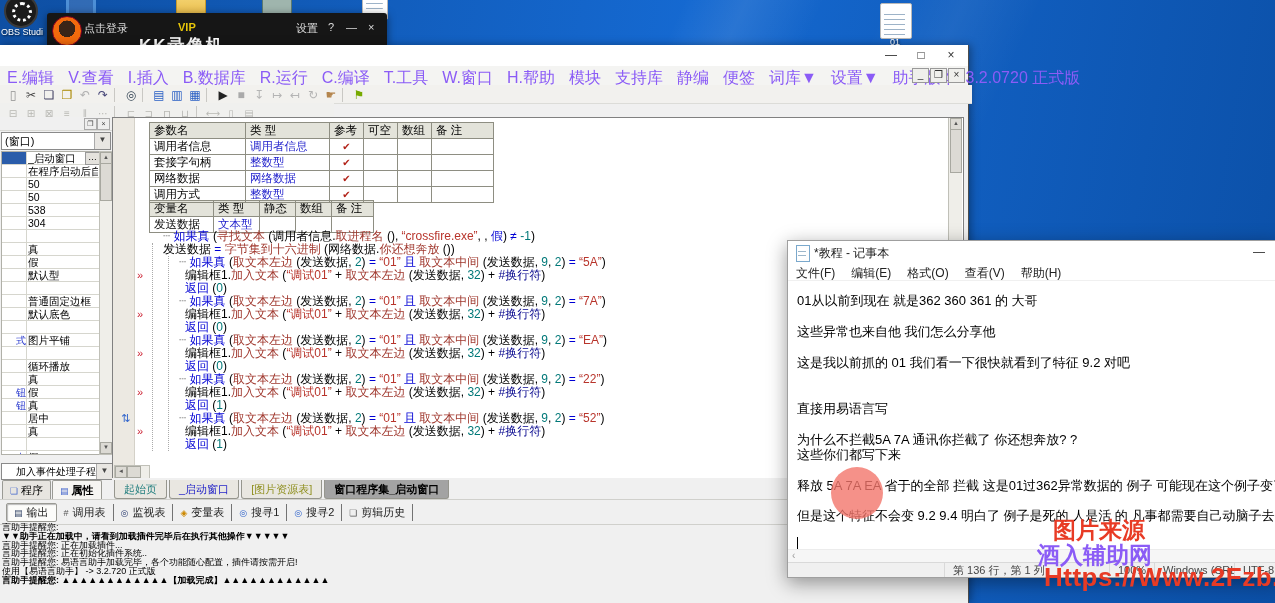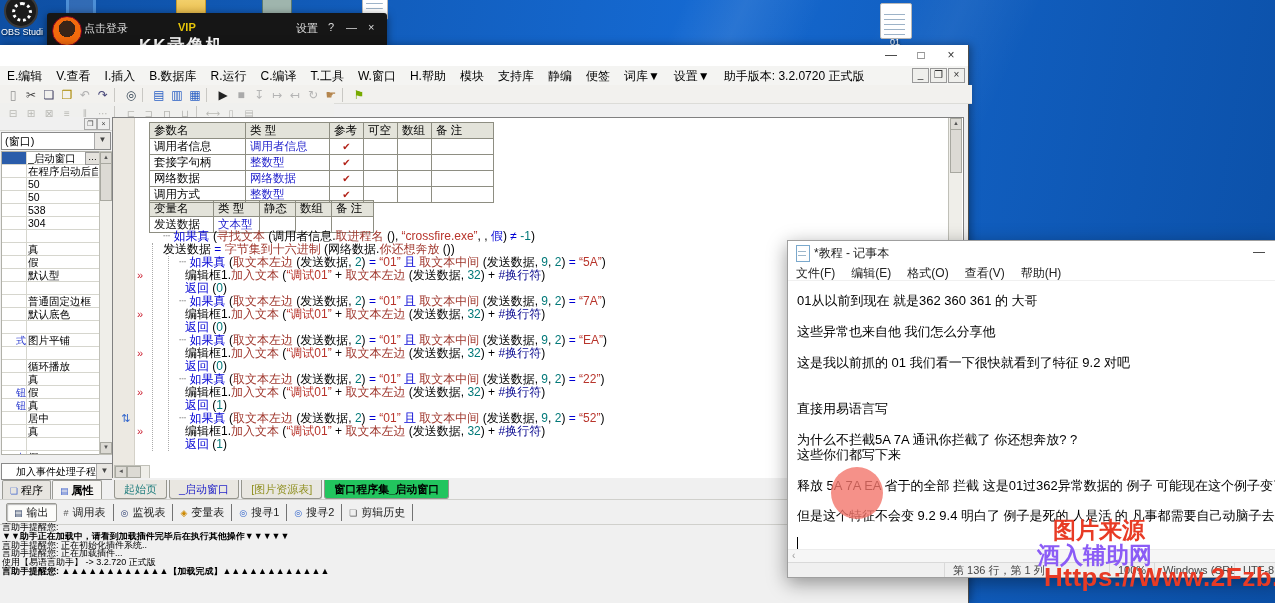--- a/index.html
+++ b/index.html
@@ -20,21 +20,21 @@
   #kkwin .ktxt{color:#ddd;font-size:11px;top:8px;}
   #kklogo{left:5px;top:3px;width:28px;height:28px;border-radius:50%;
      background:radial-gradient(circle at 50% 42%,#3a2417 0 38%,#f26a0d 39% 100%);border:1px solid #802;}
   #kkbrand{left:92px;top:21px;color:#fff;font-weight:bold;font-size:17px;letter-spacing:2px;}
   
   #ide{left:0;top:45px;width:968px;height:558px;background:#f0f0f0;border-right:1px solid #4d4d4d;box-shadow:2px 0 8px rgba(0,0,0,.35);}
   #ide-title{left:0;top:0;width:100%;height:21px;background:#fff;border-bottom:1px solid #e3e3e3;}
   #ide-title .t{left:3px;top:3px;font-size:12px;color:#111;white-space:nowrap;}
   .capbtn{top:0;width:30px;height:20px;text-align:center;font-size:12px;color:#333;line-height:20px;}
   #ide-menubar{left:0;top:21px;width:100%;height:19px;background:#f4f4f2;border-bottom:1px solid #dcdcd8;white-space:nowrap;}
-  .mi{display:inline-block;padding:2px 7px 0 7px;font-size:12px;color:#000000;}
+  .mi{display:inline-block;padding:2px 7px 0 7px;font-size:16px;color:#8b5cf6;}
   .mdibtns{right:3px;top:2px;font-size:10px;}
   .mdibtns span{display:inline-block;width:15px;height:13px;border:1px solid #999;background:#efefec;text-align:center;line-height:12px;color:#333;margin-left:1px;}
   #ide-toolbar{left:0;top:40px;width:100%;height:18px;background:#f2f1ee;border-bottom:1px solid #dcdcd8;padding-left:4px;white-space:nowrap;}
   .tbtn{display:inline-block;width:18px;height:16px;text-align:center;font-size:12px;line-height:16px;}
   .tsep{display:inline-block;width:5px;height:14px;border-left:1px solid #c9c8c4;margin:0 2px;vertical-align:middle;}
   #ide-toolbar2{left:0;top:58px;width:330px;height:14px;background:#f0f0ee;padding-left:4px;white-space:nowrap;}
   #ide-toolbar2 .tbtn{height:13px;font-size:10px;line-height:13px;color:#b8b8b4;}
   
   #lpanel{left:0;top:72px;width:112px;height:425px;background:#f0f0f0;}
   #lpanel-head{left:0;top:0;width:112px;height:13px;border-bottom:1px solid #d8d8d4;}
@@ -72,21 +72,21 @@
   .cmark{position:absolute;left:2px;color:#c23;font-size:11px;}
   .carr{position:absolute;left:-14px;color:#36c;font-size:11px;}
   .guide{position:absolute;width:0;border-left:1px dotted #aaa;}
   #hscroll-mini{left:1px;top:347px;width:34px;height:12px;background:#efeee9;border:1px solid #c0c0b8;}
   #vscroll{left:835px;top:0;width:13px;height:359px;background:#efeee9;border-left:1px solid #c0c0b8;}
   .thumb{position:absolute;background:#dcdad4;border:1px solid #a8a8a0;}
   
   #edittabs{left:112px;top:433px;width:850px;height:20px;background:#f0f0f0;padding-top:1px;white-space:nowrap;}
   .etab{display:inline-block;padding:2px 9px 0 9px;height:16px;font-size:11px;border:1px solid #96968e;background:#e9e7e1;margin-left:2px;border-radius:0 0 3px 3px;border-top:none;}
   .etab.t1{color:#1f7d7d;} .etab.t2{color:#2626c8;} .etab.t3{color:#8f8f1e;}
-  .etab.t4{color:#000;font-weight:bold;background:#22c55e;}
+  .etab.t4{color:#000;font-weight:bold;background:#a3a3a3;}
   #outtabs{left:0;top:454px;width:968px;height:22px;background:#f0f0f0;border-top:1px solid #d0d0cc;border-bottom:1px solid #d0d0cc;padding:2px 0 0 6px;white-space:nowrap;}
   .otab{display:inline-block;padding:1px 7px;font-size:11px;color:#222;border-right:1px solid #737373;}
   .otab .ic{font-size:9px;margin-right:4px;}
   .otab.pressed{background:#fcfcfa;border:1px solid #9a9a94;box-shadow:inset 1px 1px 1px #bbb;border-radius:2px;}
   #outlines{left:2px;top:478px;width:960px;height:80px;font-size:9px;color:#000;}
   #outlines div{height:8.8px;line-height:8.8px;white-space:nowrap;overflow:hidden;}
   #outlines div.b{font-weight:bold;}
   
   #notepad{left:787px;top:240px;width:492px;height:336px;background:#fff;border:1px solid #9f9f9f;box-shadow:0 5px 18px rgba(0,0,0,.4);}
   #np-title{left:0;top:0;width:100%;height:22px;background:#fff;}
@@ -383,22 +383,23 @@
       <span class="thumb" style="left:1px;top:11px;width:10px;height:42px;"></span>
       <span class="sbtn" style="left:1px;bottom:0;">▼</span>
     </div>
   </div>
 
   <div id="edittabs" class="abs"><span class="etab t1">起始页</span><span class="etab t2">_启动窗口</span><span class="etab t3">[图片资源表]</span><span class="etab t4">窗口程序集_启动窗口</span></div>
   <div id="outtabs" class="abs"><span class="otab pressed"><span class="ic" style="color: rgb(51, 68, 102);">▤</span><span>输出</span></span><span class="otab"><span class="ic" style="color: rgb(85, 85, 85);">#</span><span>调用表</span></span><span class="otab"><span class="ic" style="color: rgb(51, 68, 119);">◎</span><span>监视表</span></span><span class="otab"><span class="ic" style="color: rgb(204, 136, 0);">◈</span><span>变量表</span></span><span class="otab"><span class="ic" style="color: rgb(51, 102, 204);">◎</span><span>搜寻1</span></span><span class="otab"><span class="ic" style="color: rgb(51, 102, 204);">◎</span><span>搜寻2</span></span><span class="otab"><span class="ic" style="color: rgb(85, 85, 85);">❏</span><span>剪辑历史</span></span></div>
   <div id="outlines" class="abs">
       <div>言助手提醒您:</div>
       <div class="b">▼▼助手正在加载中，请看到加载插件完毕后在执行其他操作▼▼▼▼▼</div>
+      <div>言助手提醒您: 正在加载插件...</div>
       <div>言助手提醒您: 正在初始化插件系统..</div>
-      <div>言助手提醒您: 正在加载插件...</div>
+      <div>言助手提醒您: 易语言助手加载完毕，各个功能随心配置，插件请按需开启!</div>
       <div>使用【易语言助手】 -&gt;  3.2.720 正式版</div>
       <div class="b">言助手提醒您: ▲▲▲▲▲▲▲▲▲▲▲▲【加载完成】▲▲▲▲▲▲▲▲▲▲▲▲</div>
     </div>
 </div>
 
 <div id="notepad" class="abs">
   <div id="np-title" class="abs">
     <div id="np-icon" class="abs"></div>
     <div class="abs t">*教程 - 记事本</div>
     <div id="np-min" class="abs">—</div>

